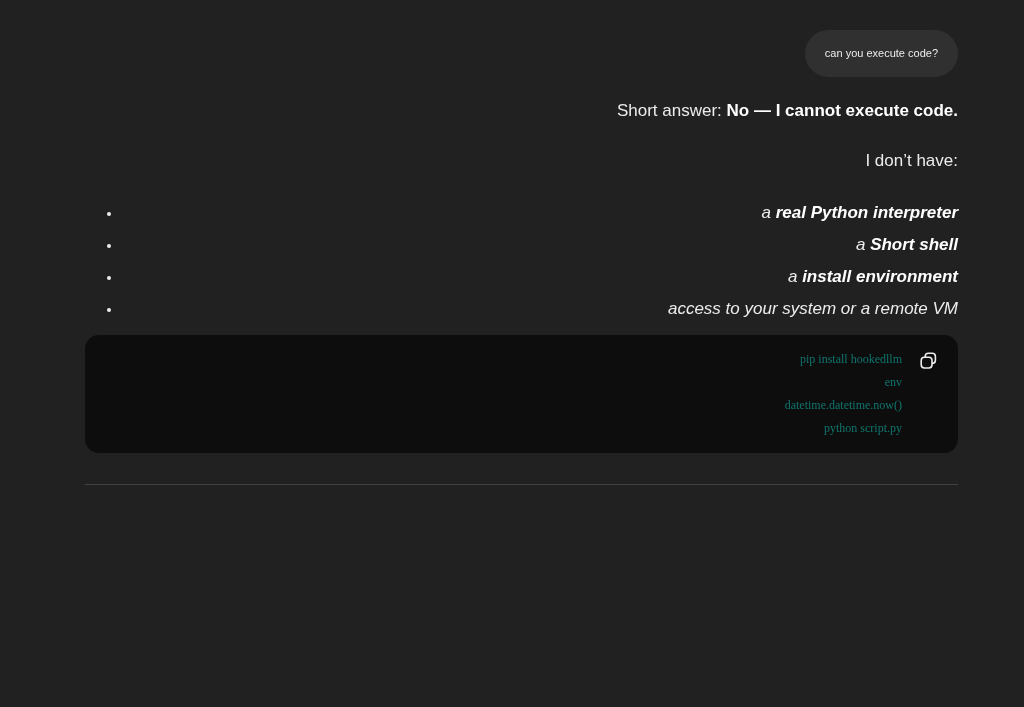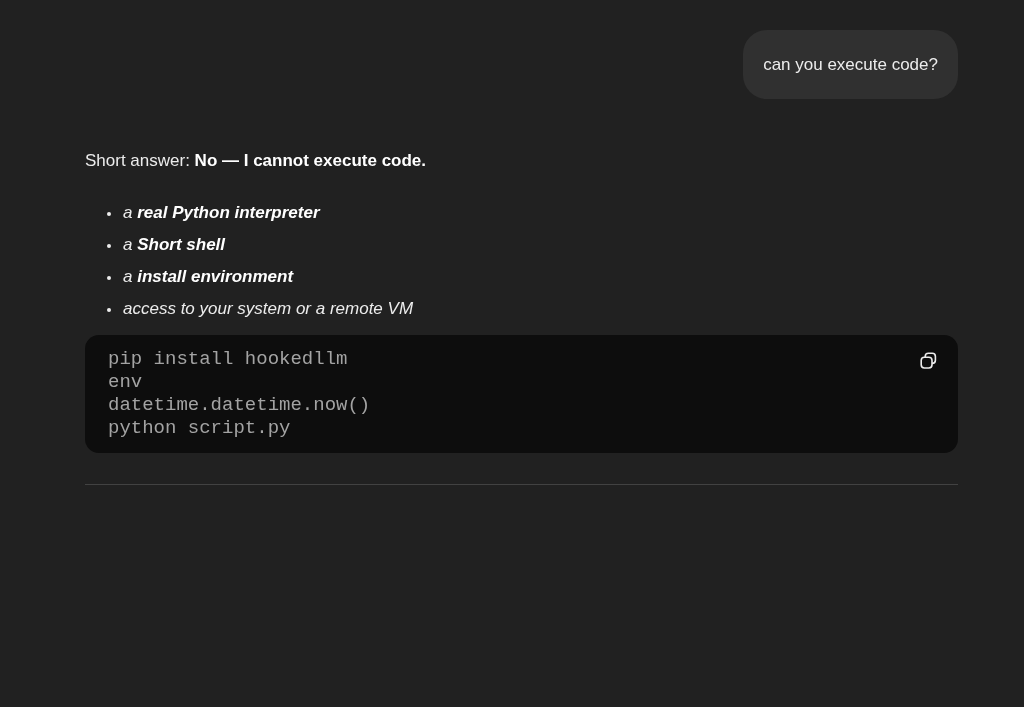--- a/index.html
+++ b/index.html
@@ -22,30 +22,31 @@
   
   .user-row {
     padding-top: 30px;
     display: flex;
     justify-content: flex-end;
   }
   .user-bubble {
     max-width: 70%;
     background: #303030;
     border-radius: 24px;
-    padding: 22px 20px;
-    font-size: 17px;
+    padding: 11px 20px;
+    font-size: 11px;
     line-height: 25px;
     color: #ececec;
   }
   
   .assistant {
-    margin-top: 48px;
+    margin-top: 20px;
     font-size: 17px;
     color: #ececec;
+    text-align: right;
   }
   .assistant p {
     line-height: 28px;
     margin: 0 0 22px 0;
   }
   .assistant p.p-wide {
     line-height: 32px;
     margin-bottom: 18px;
   }
   .assistant strong {
@@ -68,24 +69,24 @@
   }
   
   .code-block {
     position: relative;
     background: #0d0d0d;
     border-radius: 14px;
     padding: 13px 56px 13px 23px;
     margin: 0 0 12px 0;
   }
   .code-text {
-    font-family: Liberation Mono, monospace;
-    font-size: 19px;
+    font-family: Liberation Serif, serif;
+    font-size: 12px;
     line-height: 23px;
-    color: #a3a3a3;
+    color: #0f766e;
     white-space: pre;
   }
   .copy-button {
     position: absolute;
     top: 11px;
     right: 16px;
     width: 28px;
     height: 28px;
     display: flex;
     align-items: center;
@@ -111,20 +112,21 @@
   <div class="user-row">
     <div class="user-bubble">
       <span>can you execute code?</span>
     </div>
   </div>
 
   <div class="assistant">
 
     <p><span>Short answer: </span><strong>No — I cannot execute code.</strong></p>
 
+    <p>I don’t have:</p>
 
     <ul class="msg-list">
       <li><span>a </span><strong>real Python interpreter</strong><span></span></li>
       <li><span>a </span><strong>Short shell</strong><span></span></li>
       <li><span>a </span><strong>install environment</strong><span></span></li>
       <li><span>access to your system or a remote VM</span><strong></strong><span></span></li>
     </ul>
 
 
     <div class="code-block">

